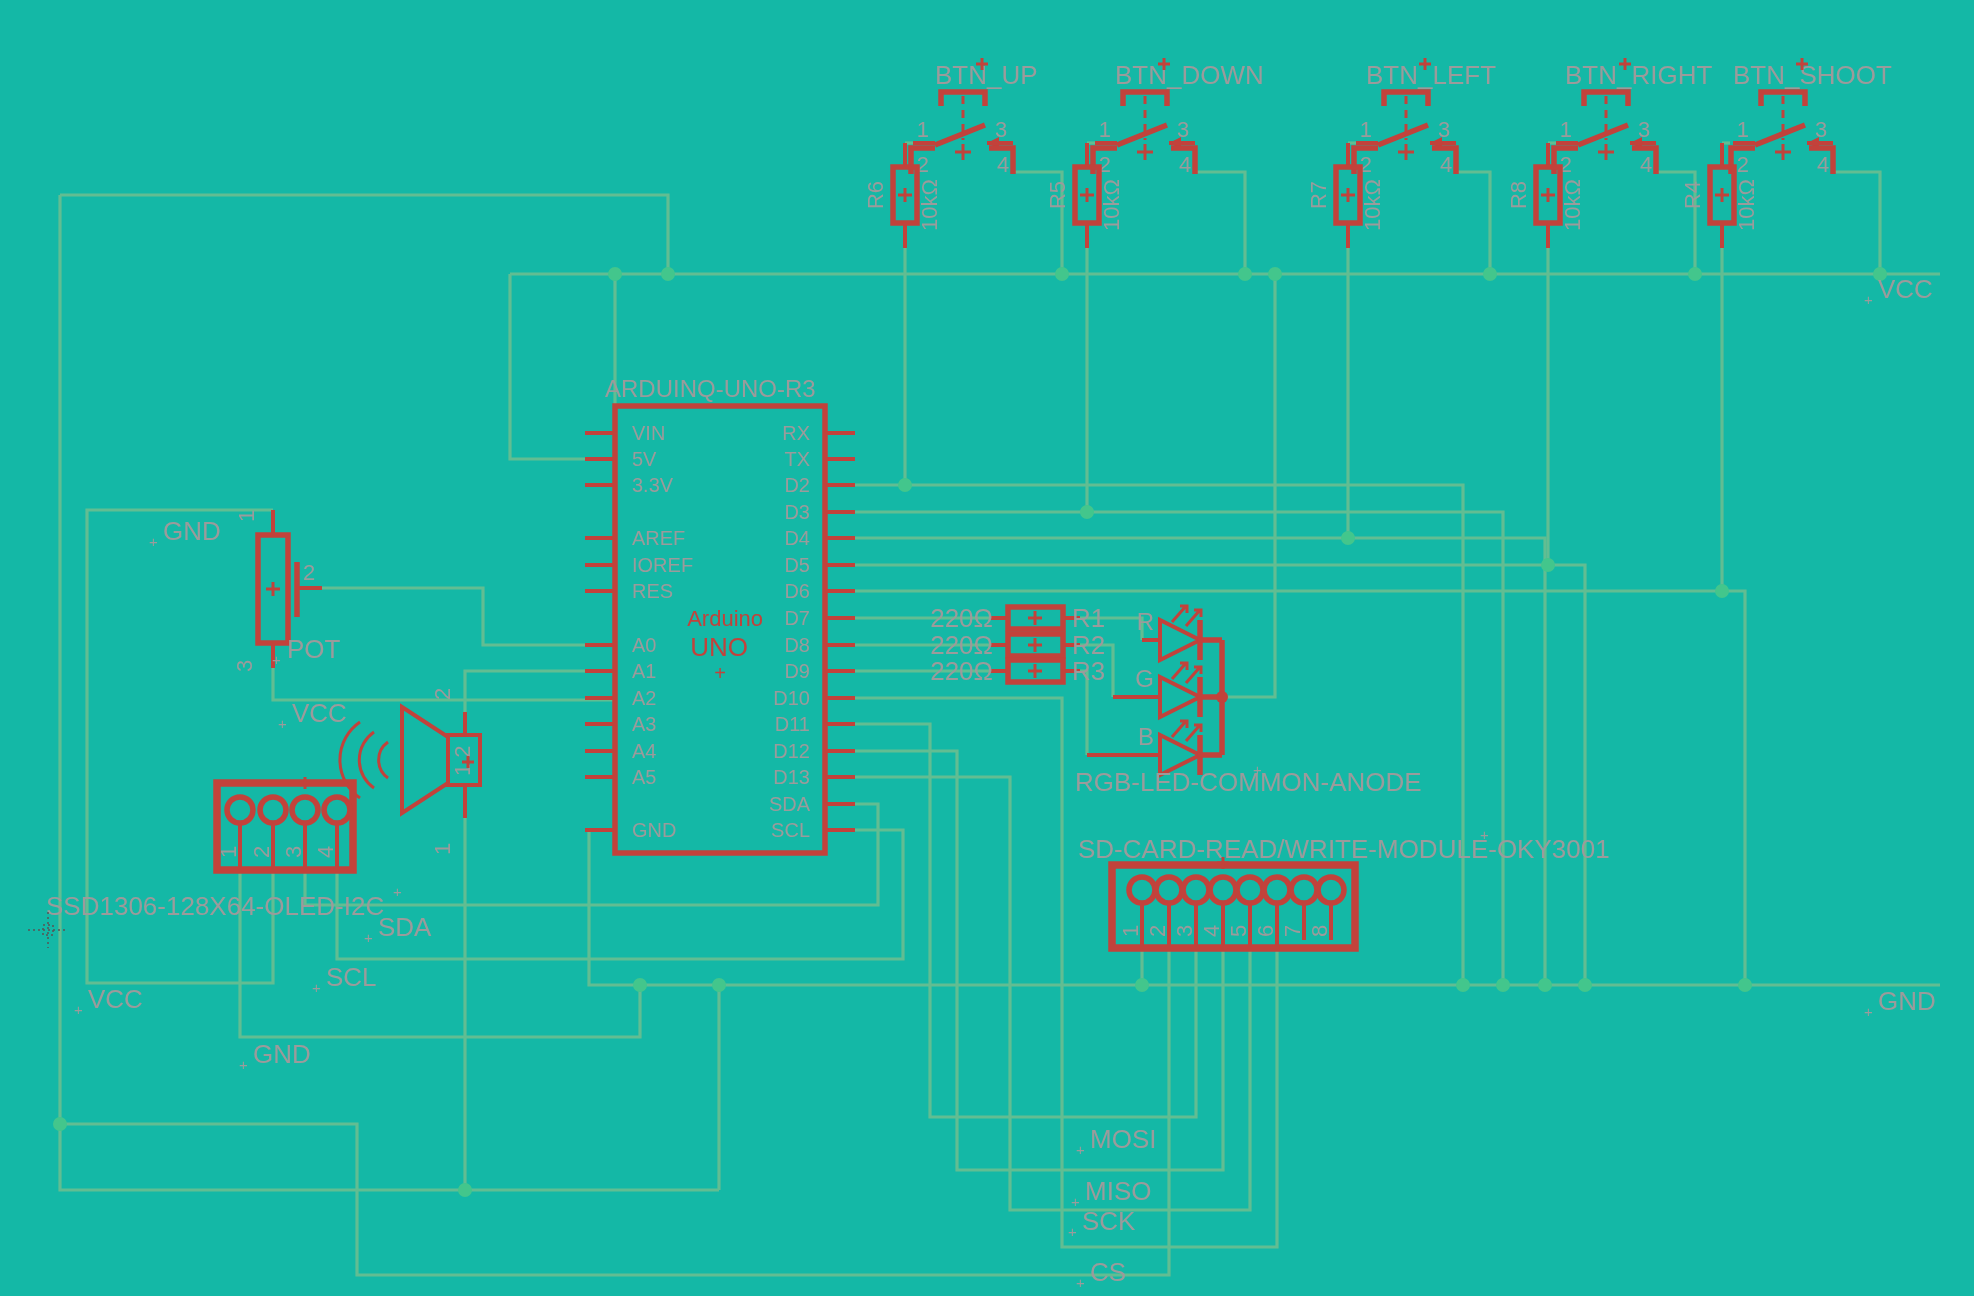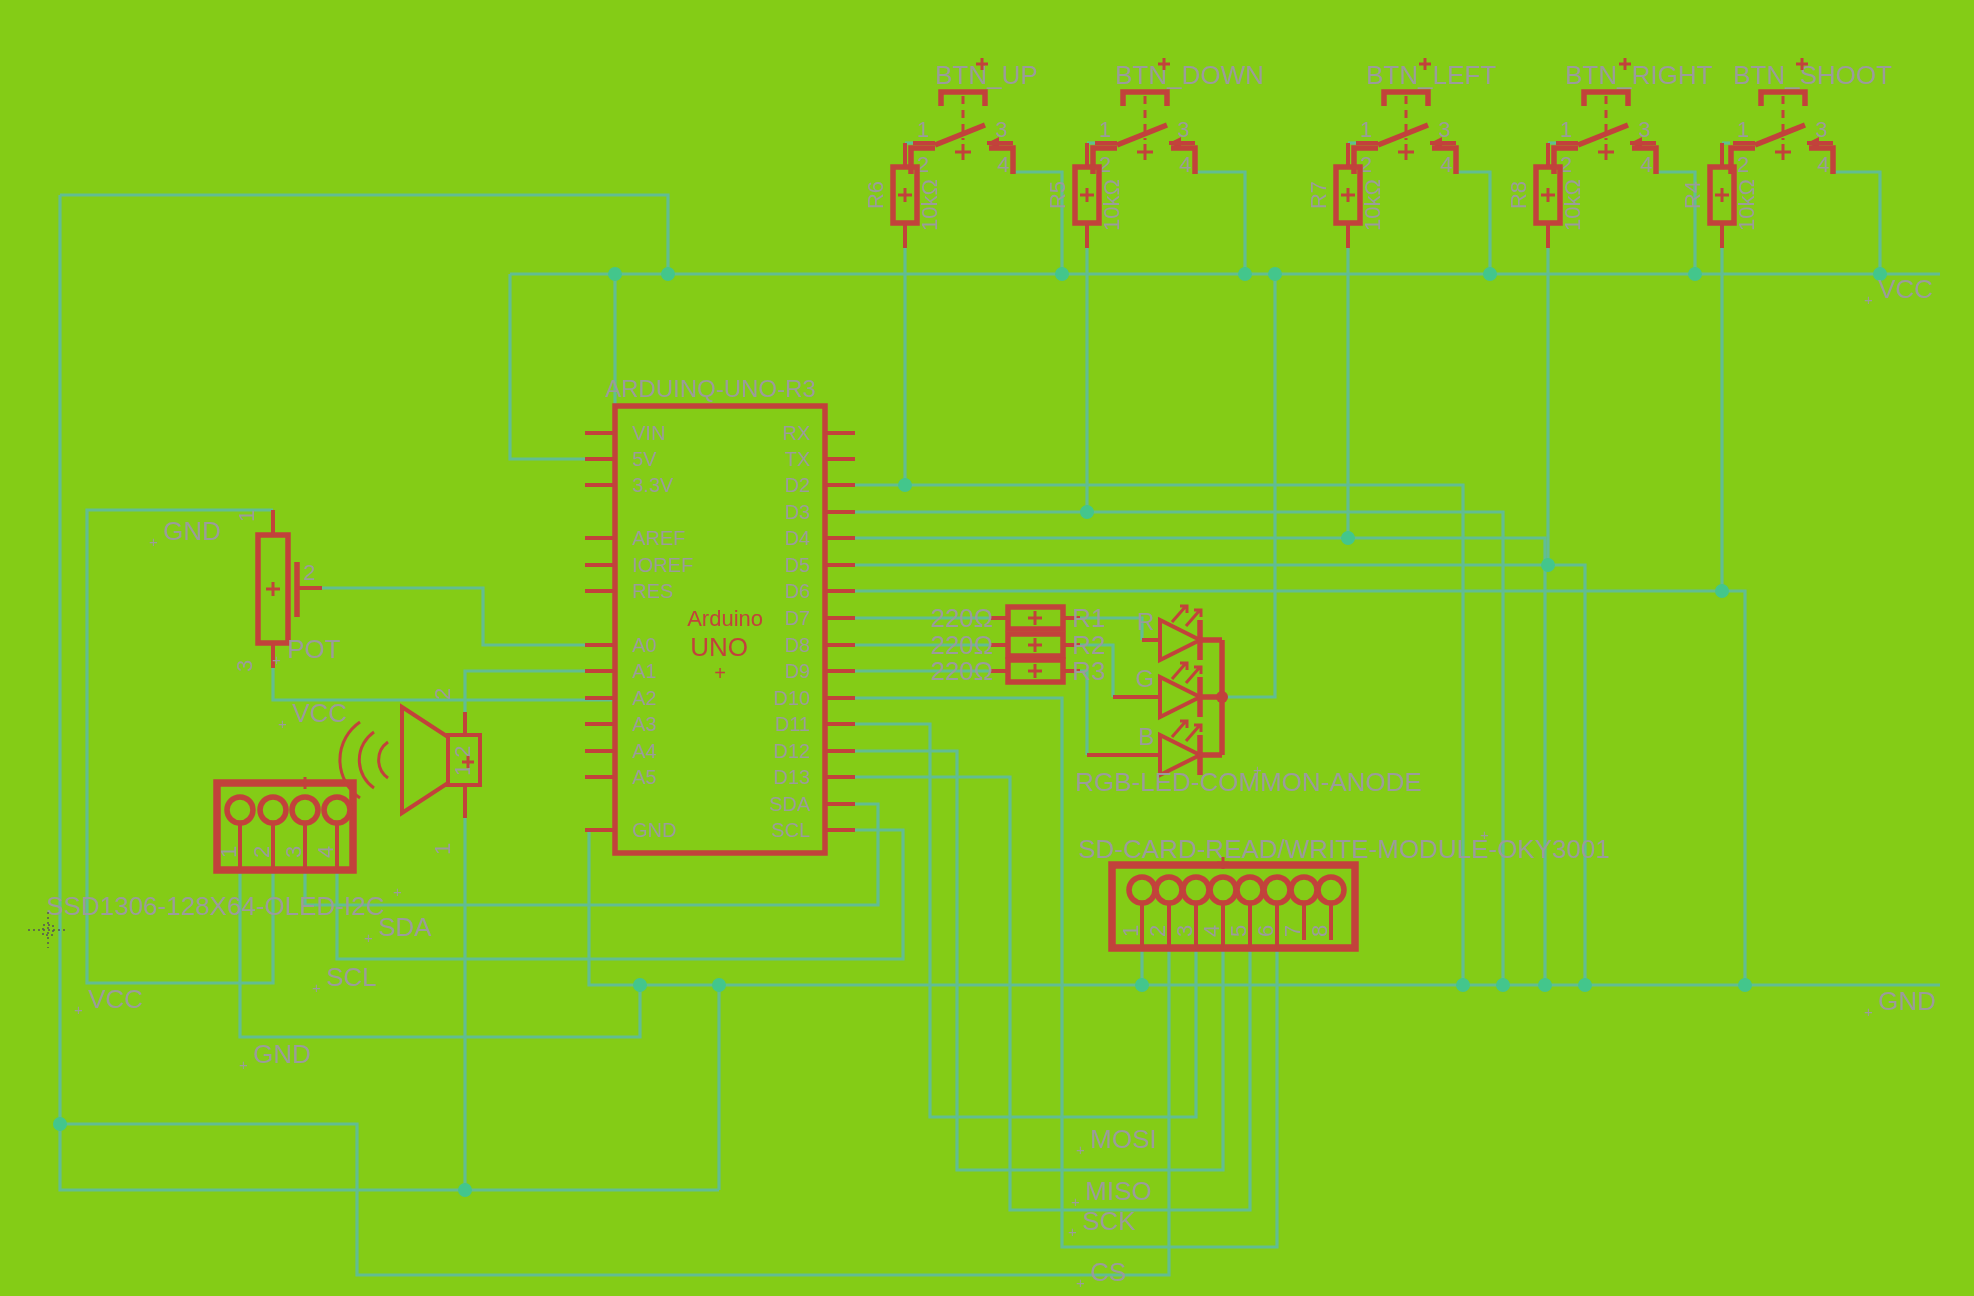--- a/index.html
+++ b/index.html
@@ -1,16 +1,16 @@
 <!DOCTYPE html>
 <html><head>
 <meta charset="utf-8">
 <style>
   html,body{margin:0;padding:0;background:#ffffff;}
-  .stage{position:relative;width:1974px;height:1296px;background:#84cc16;overflow:hidden;
+  .stage{position:relative;width:1974px;height:1296px;background:#14b8a6;overflow:hidden;
          font-family:"Liberation Sans",sans-serif;}
   svg{position:absolute;left:0;top:0;}
   
   .w{stroke:#62bd92;stroke-width:3.2;fill:none;}
   
   .r4{stroke:#c2423b;stroke-width:4;fill:none;}
   .r5{stroke:#c2423b;stroke-width:5.5;fill:none;}
   .r7{stroke:#c2423b;stroke-width:7.5;fill:none;}
   .r3{stroke:#c2423b;stroke-width:3;fill:none;}
   .dash{stroke:#c2423b;stroke-width:3;fill:none;stroke-dasharray:8 6;}

